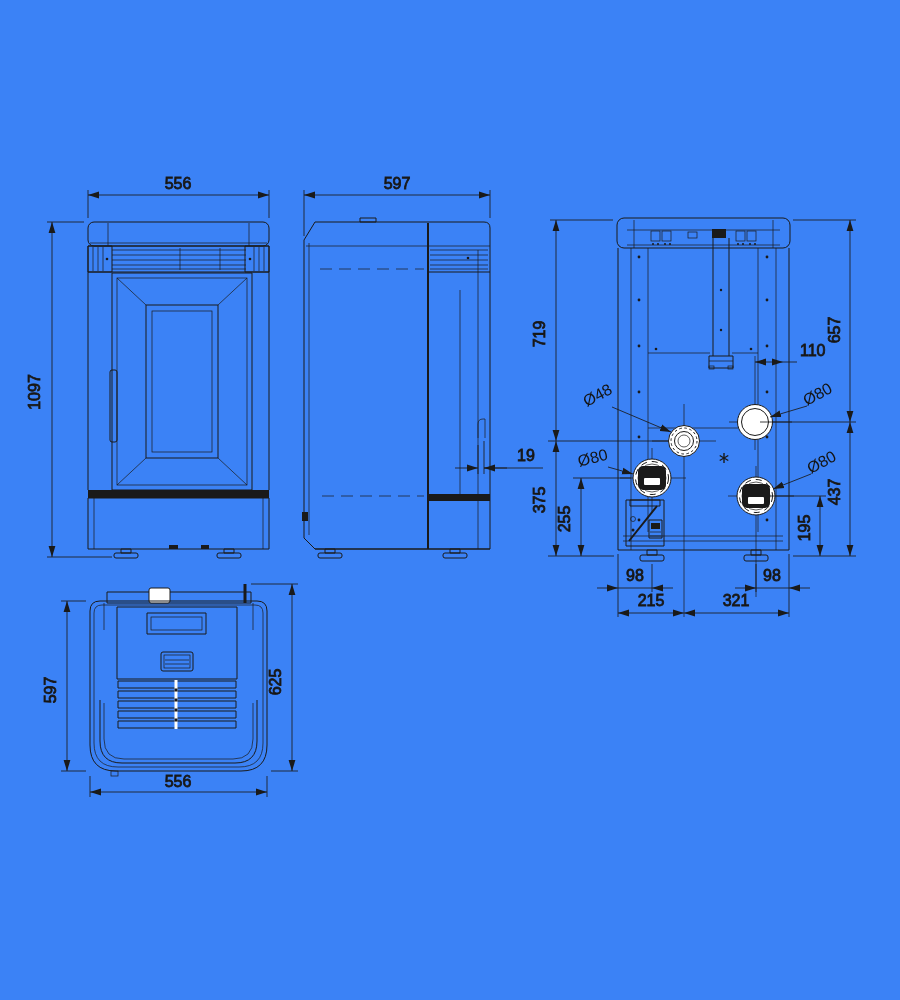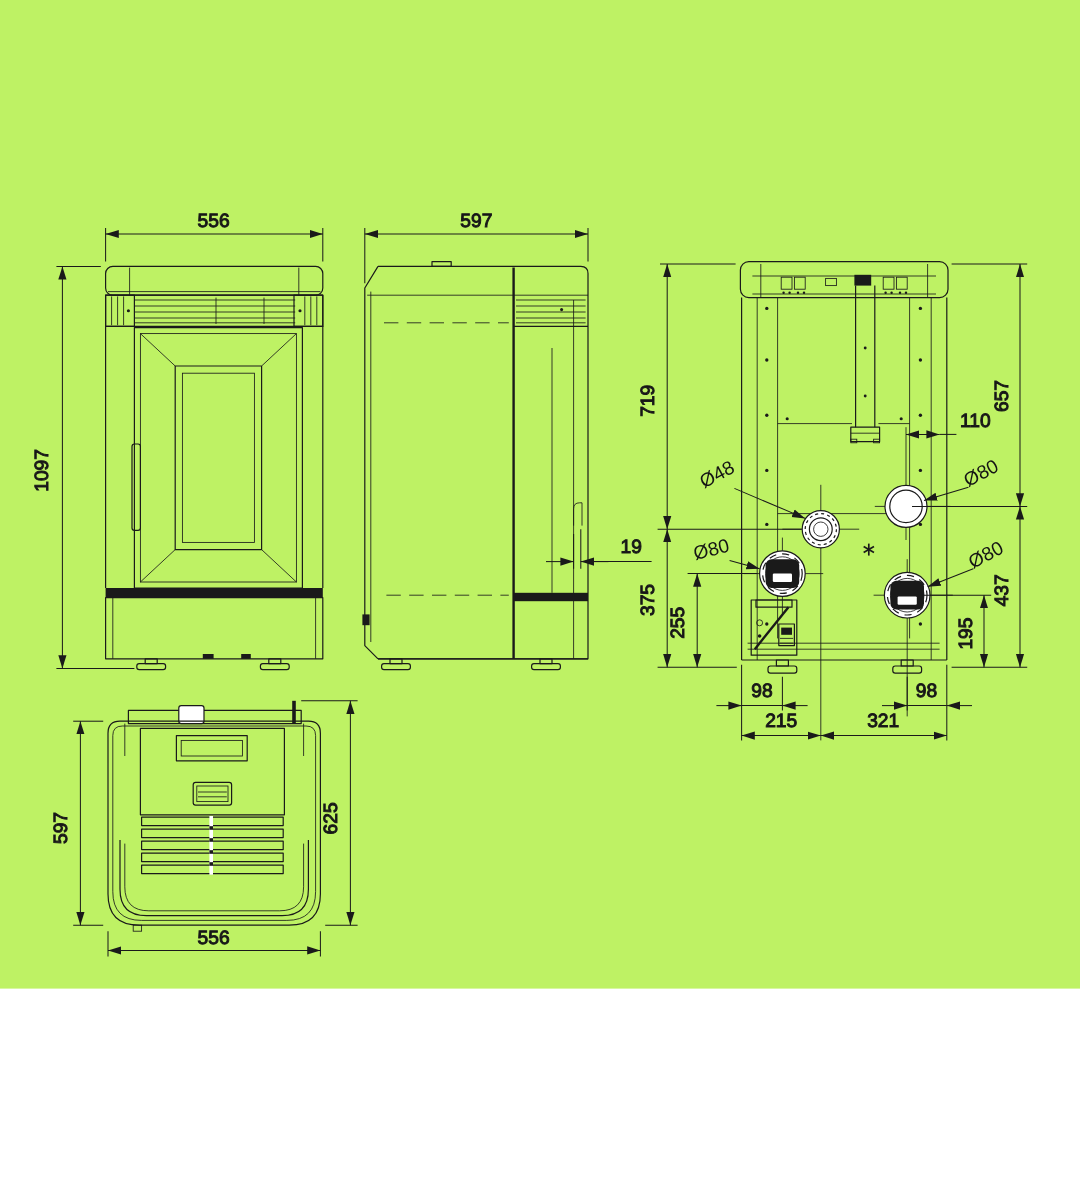--- a/index.html
+++ b/index.html
@@ -1,16 +1,16 @@
 <!DOCTYPE html>
 <html><head>
 <meta charset="utf-8">
 <style>
   html,body{margin:0;padding:0;background:#ffffff;}
-  .stage{width:900px;height:824px;position:relative;background:#bef264;}
+  .stage{width:900px;height:1000px;position:relative;background:#3b82f6;}
   svg{display:block;}
   .ln{stroke:#1a1a1a;stroke-width:1;fill:none;stroke-linejoin:round;}
   .thin{stroke:#1a1a1a;stroke-width:.7;fill:none;}
   .thick{stroke:#1a1a1a;stroke-width:2;fill:none;}
   .dark{fill:#1a1a1a;stroke:none;}
   .whitefill{fill:#ffffff;}
   .dim{stroke:#1a1a1a;stroke-width:.85;fill:none;}
   .dimtxt{font-family:"Liberation Sans",sans-serif;font-size:16px;fill:#141414;}
   .dimtxt.mid{text-anchor:middle;}
 </style>

